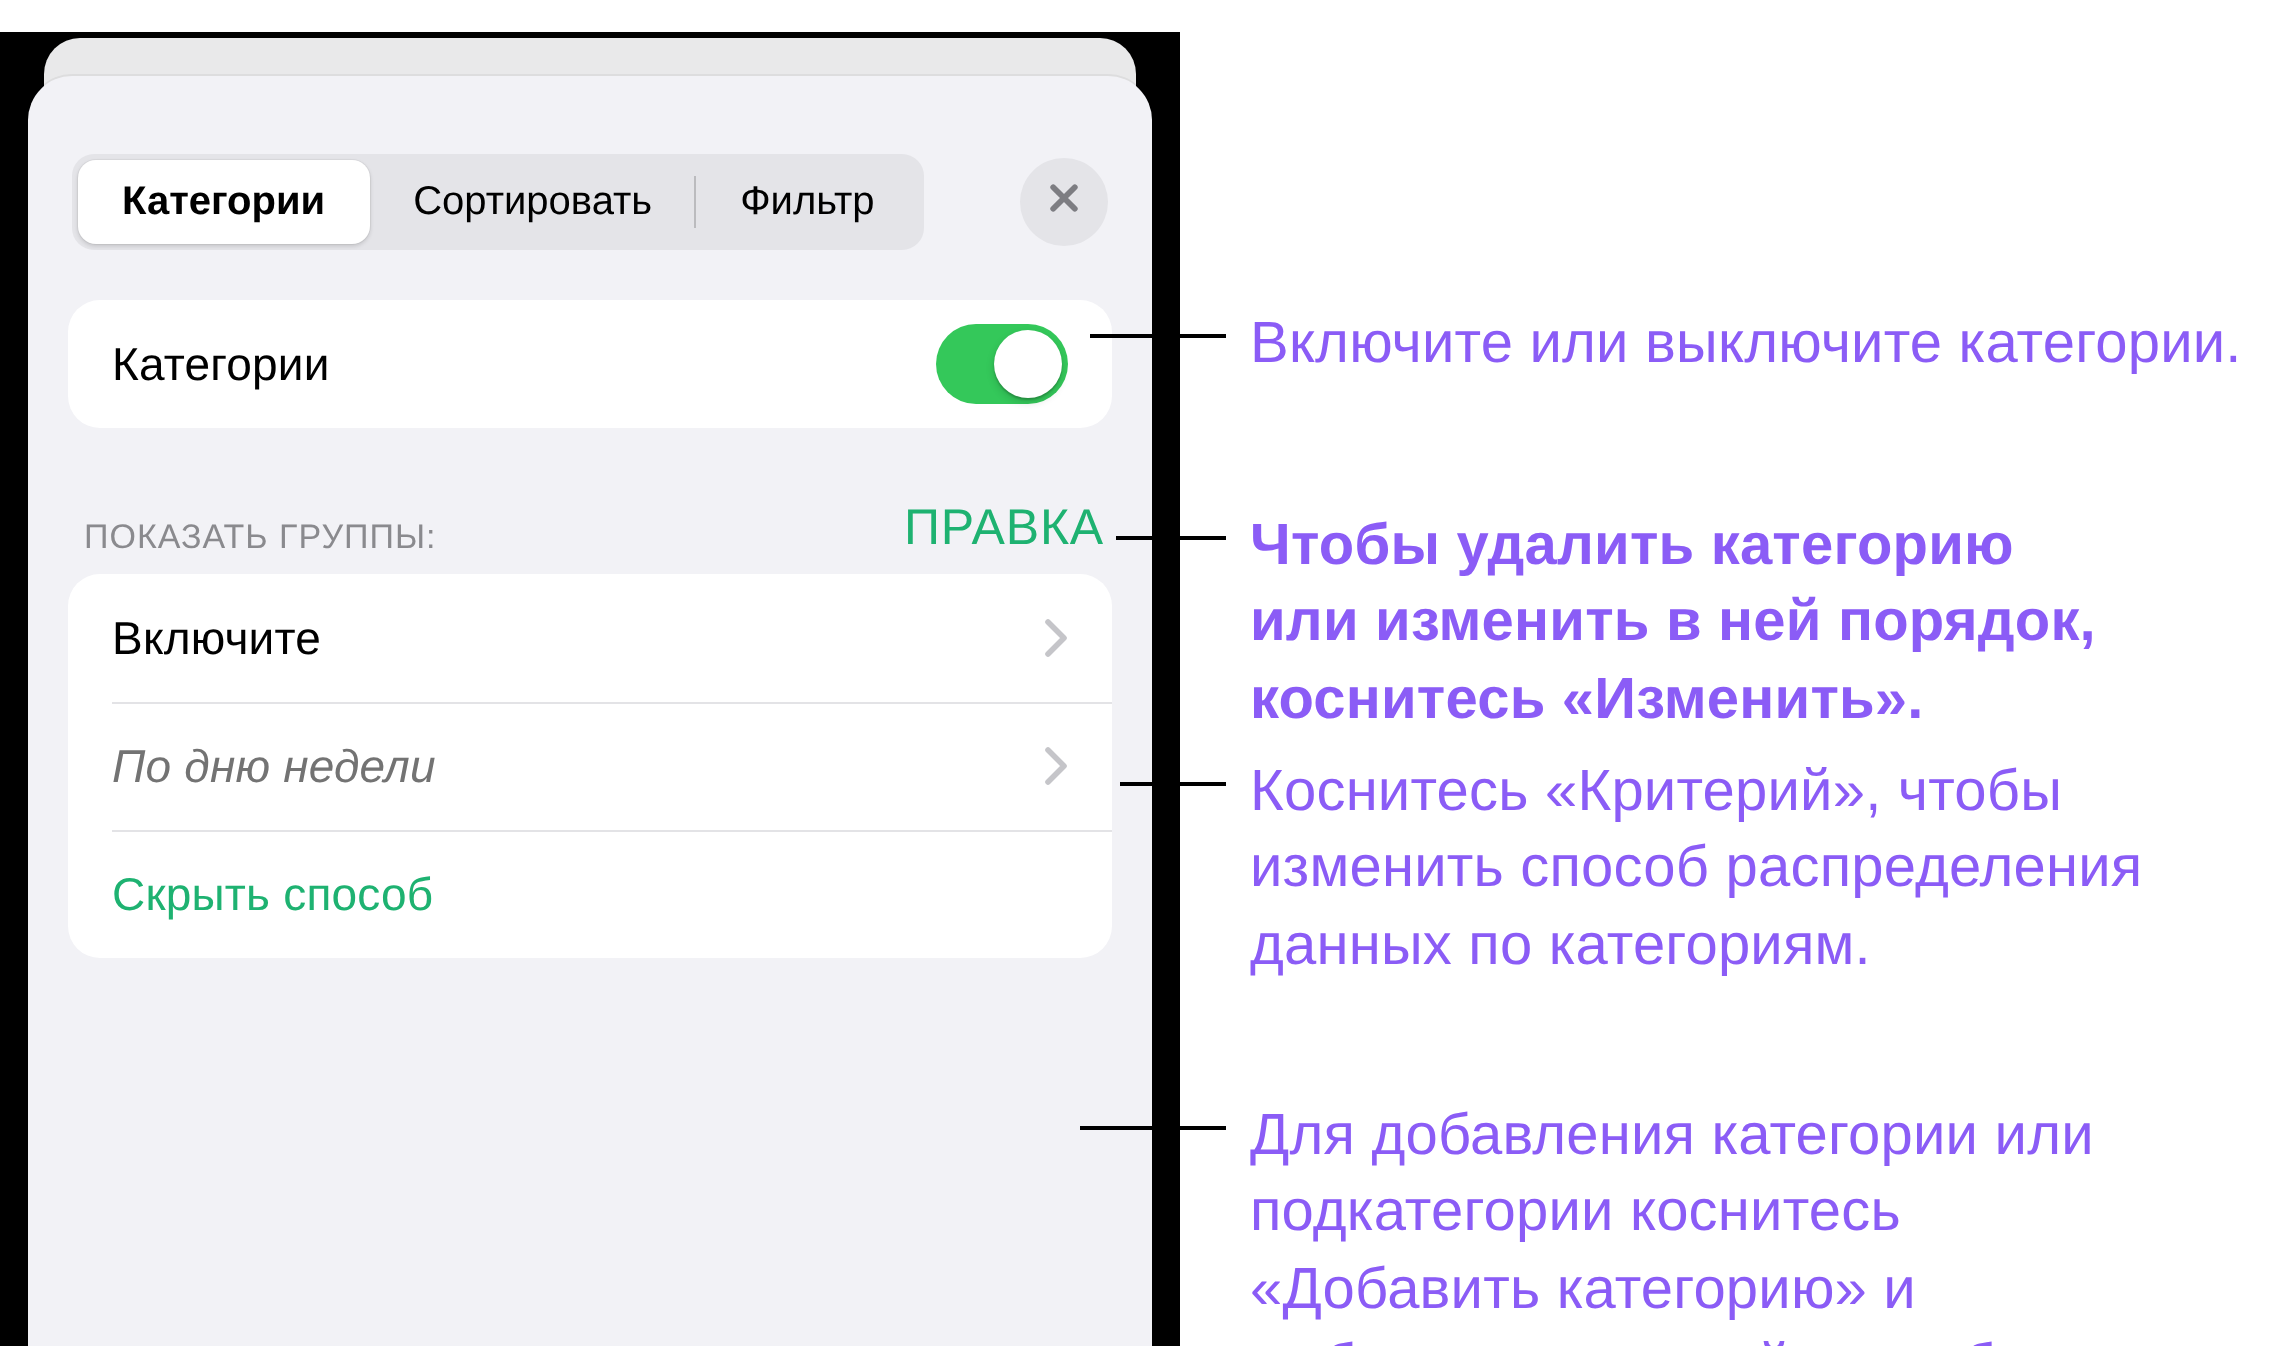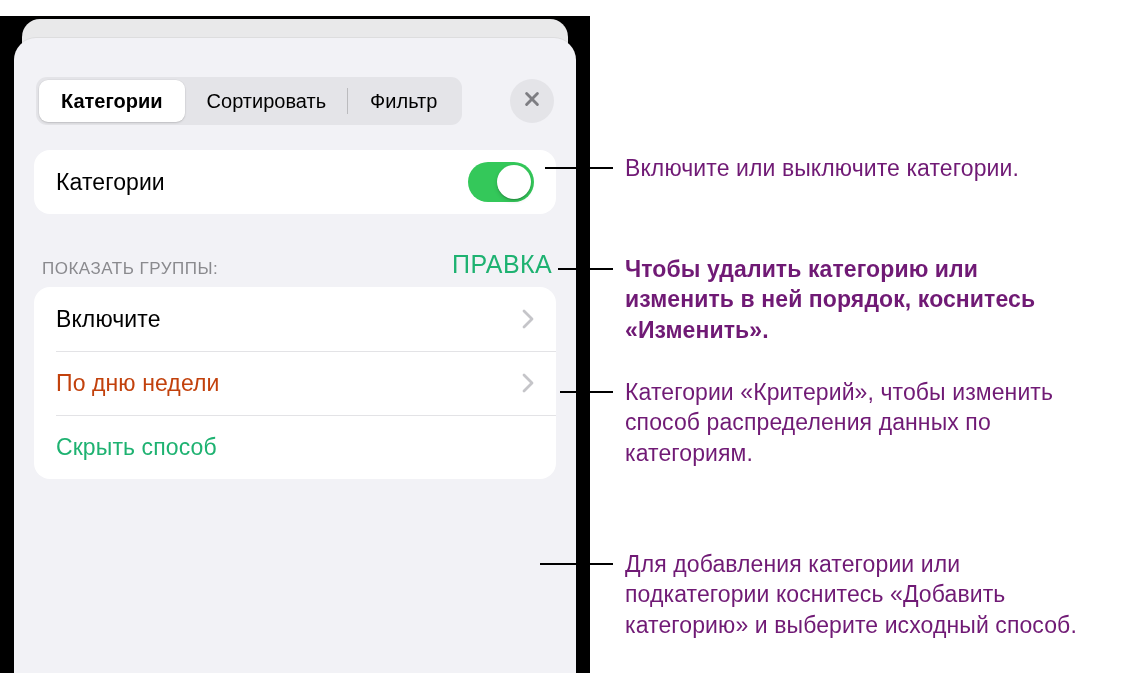--- a/index.html
+++ b/index.html
@@ -114,21 +114,21 @@
     position:absolute;
     left:22px; right:0; top:0;
     height:1px;
     background:#e3e3e6;
   }
   .row-label {
     font-size: 23px;
     color: #000;
     letter-spacing: .1px;
   }
-  .row-label.dim { color: #c2410c; }
+  .row-label.dim { color: #737373; font-style: italic; }
   .row-label.accent { color: #1eb271; }
   .row .spacer { flex: 1; }
   .chevron svg { width: 12px; height: 20px; display:block; }
   .chevron path { stroke:#c5c5c9; stroke-width:2.8; fill:none; stroke-linecap:round; stroke-linejoin:round;}
 
   .section-header {
     display:flex;
     align-items:flex-end;
     justify-content: space-between;
     margin: 36px 24px 6px 28px;
@@ -163,23 +163,23 @@
     border-radius: 50%;
     box-shadow: 0 1px 1px rgba(0,0,0,.2), 0 2px 4px rgba(0,0,0,.15);
   }
 
   .plus-ico svg { width: 24px; height: 24px; display:block; }
   .plus-ico path { stroke:#000; stroke-width:2.6; stroke-linecap:round; }
 
   
   .callout {
     position: absolute;
-    font-size: 23px;
+    font-size: 29px;
     line-height: 1.32;
-    color: #701a75;
+    color: #8b5cf6;
     letter-spacing: .1px;
     max-width: 500px;
   }
   .leader {
     position:absolute;
     height: 2px;
     background:#000;
   }
 </style>
 </head>
@@ -256,16 +256,16 @@
     </div>
   </div>
 
   <div class="leader" style="left:545px; top:151px; width:68px;"></div>
   <div class="leader" style="left:558px; top:252px; width:55px;"></div>
   <div class="leader" style="left:560px; top:375px; width:53px;"></div>
   <div class="leader" style="left:540px; top:547px; width:73px;"></div>
 
   <div class="callout" style="left:625px; top:137px;">Включите или выключите категории.</div>
   <div class="callout" style="left:625px; top:238px; width:430px;font-weight:bold;">Чтобы удалить категорию или изменить в ней порядок, коснитесь «Изменить».</div>
-  <div class="callout" style="left:625px; top:361px; width:470px;">Категории «Критерий», чтобы изменить способ распределения данных по категориям.</div>
+  <div class="callout" style="left:625px; top:361px; width:470px;">Коснитесь «Критерий», чтобы изменить способ распределения данных по категориям.</div>
   <div class="callout" style="left:625px; top:533px; width:470px;">Для добавления категории или подкатегории коснитесь «Добавить категорию» и выберите исходный способ.</div>
 
 </div>
 
 </body></html>

